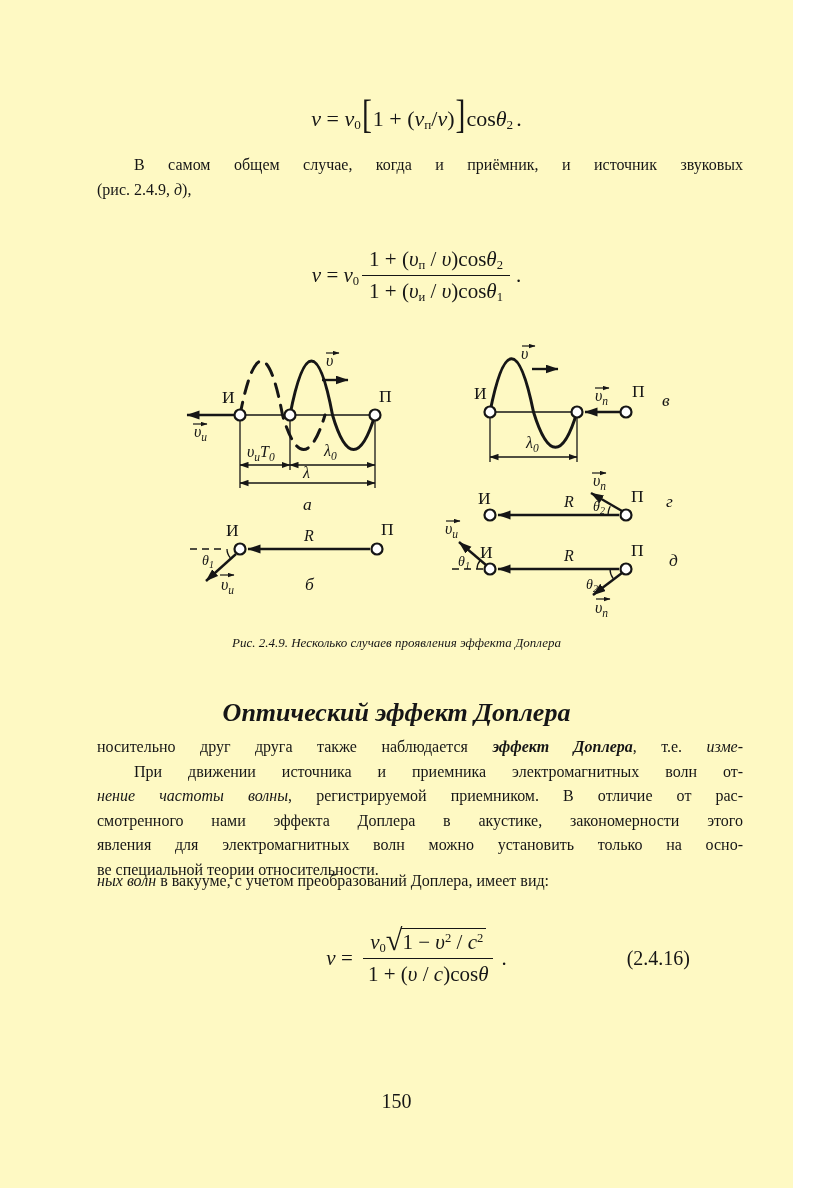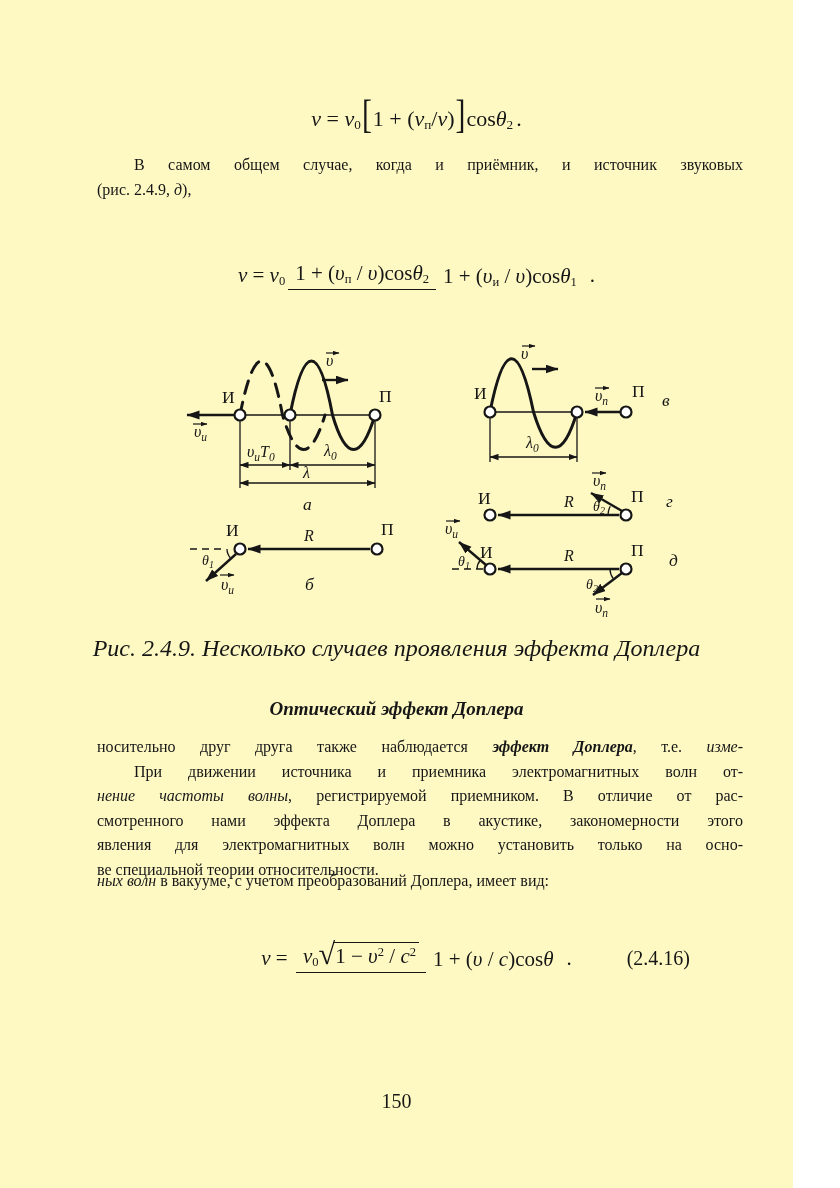--- a/index.html
+++ b/index.html
@@ -13,30 +13,30 @@
   .bi{font-style:italic;font-weight:bold;}
   .eqline{position:absolute;left:40px;right:0;display:flex;justify-content:center;
           align-items:baseline;font-size:22px;}
   .eqflex{position:absolute;left:40px;right:0;display:flex;justify-content:center;
           align-items:center;font-size:21px;}
   .run{white-space:pre;}
   .sb{font-size:0.6em;position:relative;top:0.25em;}
   .sp{font-size:0.6em;position:relative;top:-0.55em;}
   .bigb{display:inline-block;font-size:1.35em;transform:scaleY(1.35);
         transform-origin:50% 60%;margin:0 1px;}
-  .frac{display:inline-flex;flex-direction:row;align-items:center;margin:0 3px;}
+  .frac{display:inline-flex;flex-direction:column;align-items:center;margin:0 3px;}
   .fnum{display:block;padding:0 7px 3px;border-bottom:1.7px solid #161616;white-space:nowrap;}
   .fden{display:block;padding:3px 7px 0;white-space:nowrap;}
   .rad{font-size:1.45em;line-height:0;position:relative;top:0.04em;margin-right:-2px;}
   .radb{border-top:1.7px solid #161616;padding:1px 3px 0 2px;}
   .dot{margin-left:3px;}
   .eqnum{position:absolute;right:103px;top:50%;transform:translateY(-50%);font-size:20px;}
-  .caption{position:absolute;left:0;width:100%;text-align:center;font-style:italic;font-size:24px;}
+  .caption{position:absolute;left:0;width:100%;text-align:center;font-style:italic;font-size:13px;}
   .heading{position:absolute;left:0;width:100%;text-align:center;font-style:italic;
-           font-weight:bold;font-size:19px;}
+           font-weight:bold;font-size:26px;}
   .pageno{position:absolute;left:0;width:100%;text-align:center;font-size:20px;margin-top:44px;}
   
   svg text{font-family:"Liberation Serif","DejaVu Serif",serif;font-size:16px;fill:#161616;}
   svg .lbl{font-size:17.5px;}
   svg .pnl{font-size:17.5px;font-style:italic;}
   svg .ss{font-size:11.5px;}
   svg .ss2{font-size:10px;}
   svg .sm{font-size:14px;}
   .ln{stroke:#161616;stroke-width:1.3;fill:none;}
   .wv{stroke:#161616;stroke-width:3;fill:none;stroke-linecap:round;}

